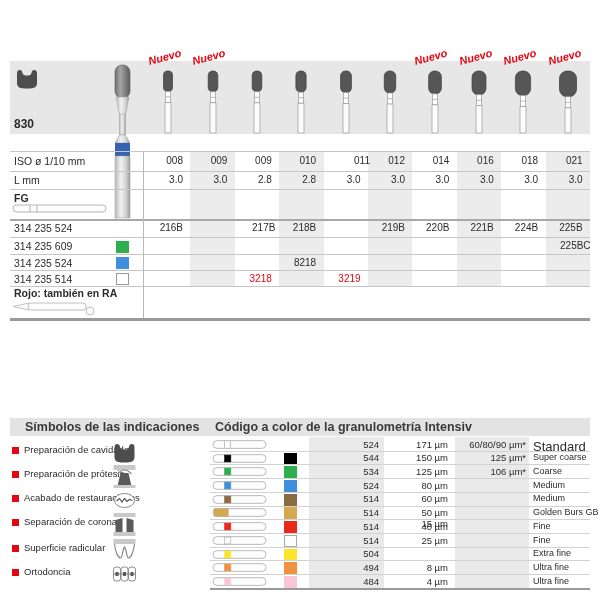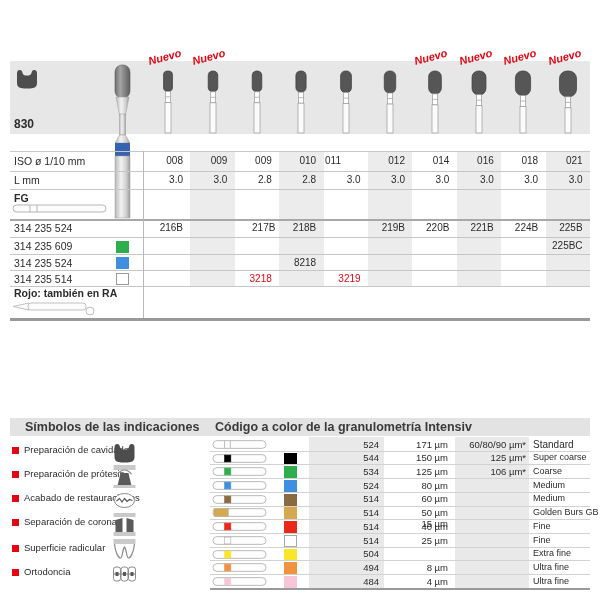--- a/index.html
+++ b/index.html
@@ -102,21 +102,21 @@
       <div class="abs cell" style="left:146px;top:222px;width:37px;">216B</div>
       <div class="abs cell" style="left:190.4px;top:222px;width:37px;margin-left:48px;">217B</div>
       <div class="abs cell" style="left:279.2px;top:222px;width:37px;">218B</div>
       <div class="abs cell" style="left:368px;top:222px;width:37px;">219B</div>
       <div class="abs cell" style="left:412.4px;top:222px;width:37px;">220B</div>
       <div class="abs cell" style="left:456.8px;top:222px;width:37px;">221B</div>
       <div class="abs cell" style="left:501.2px;top:222px;width:37px;">224B</div>
       <div class="abs cell" style="left:545.5999999999999px;top:222px;width:37px;">225B</div>
       <div class="abs row-label" style="top:240px;">314 235 609</div>
       <div class="abs sq" style="left:116px;top:240.5px;background:#2fae4d;border:1px solid #2fae4d;"></div>
-      <div class="abs cell" style="left:545.5999999999999px;top:240px;width:37px;">225BC</div>
+      <div class="abs cell" style="left:545.5999999999999px;top:240px;width:37px;padding-left:8px;">225BC</div>
       <div class="abs row-label" style="top:256.5px;">314 235 524</div>
       <div class="abs sq" style="left:116px;top:257px;background:#3f8fde;border:1px solid #3f8fde;"></div>
       <div class="abs cell" style="left:279.2px;top:256.5px;width:37px;">8218</div>
       <div class="abs row-label" style="top:272.5px;">314 235 514</div>
       <div class="abs sq" style="left:116px;top:273px;background:#ffffff;border:1px solid #9a9a9a;"></div>
       <div class="abs cell red" style="left:234.8px;top:272.5px;width:37px;color:#e30613;">3218</div>
       <div class="abs cell red" style="left:323.6px;top:272.5px;width:37px;color:#e30613;">3219</div>
     </div>
 
   <div class="abs" id="ra-note">Rojo: también en RA</div>
@@ -161,21 +161,21 @@
        <rect x="12" y="33.2" width="6" height="29.799999999999997" fill="#fbfbfb" stroke="#9a9a9a" stroke-width="0.7"></rect>
      </svg>
       <div class="abs cell" style="left:279.2px;top:155px;width:37px;">010</div>
       <div class="abs cell" style="left:279.2px;top:174px;width:37px;">2.8</div>
       <svg class="abs" style="left:330.8px;top:70px;" width="30" height="64" viewBox="0 0 30 64">
        <rect x="9.57" y="1" width="10.86" height="21.62" rx="4.887" fill="#565656" stroke="#3c3c3c" stroke-width="0.7"></rect>
        <rect x="12.6" y="22.62" width="4.8" height="11" fill="#fff" stroke="#9a9a9a" stroke-width="0.7"></rect>
        <line x1="12.6" y1="28.12" x2="17.4" y2="28.12" stroke="#9a9a9a" stroke-width="0.7"></line>
        <rect x="12" y="33.620000000000005" width="6" height="29.379999999999995" fill="#fbfbfb" stroke="#9a9a9a" stroke-width="0.7"></rect>
      </svg>
-      <div class="abs cell" style="left:304px;top:155px;width:37px;text-align:right;">011</div>
+      <div class="abs cell" style="left:333px;top:155px;width:37px;text-align:right;">011</div>
       <div class="abs cell" style="left:323.6px;top:174px;width:37px;">3.0</div>
       <svg class="abs" style="left:375.2px;top:70px;" width="30" height="64" viewBox="0 0 30 64">
        <rect x="9.26" y="1" width="11.48" height="22.04" rx="5.166" fill="#565656" stroke="#3c3c3c" stroke-width="0.7"></rect>
        <rect x="12.6" y="23.04" width="4.8" height="11" fill="#fff" stroke="#9a9a9a" stroke-width="0.7"></rect>
        <line x1="12.6" y1="28.54" x2="17.4" y2="28.54" stroke="#9a9a9a" stroke-width="0.7"></line>
        <rect x="12" y="34.04" width="6" height="28.96" fill="#fbfbfb" stroke="#9a9a9a" stroke-width="0.7"></rect>
      </svg>
       <div class="abs cell" style="left:368px;top:155px;width:37px;">012</div>
       <div class="abs cell" style="left:368px;top:174px;width:37px;">3.0</div>
       <div class="abs nuevo" style="left:416.4px;top:55px;color:#e30613;">Nuevo</div>
@@ -269,21 +269,21 @@
   <div class="abs grit-stripe" style="left:455px;width:74px;"></div>
   <div id="grit-rows">
       <svg class="abs" style="left:212px;top:438.8px;" width="56" height="11" viewBox="0 0 58 11">
        <rect x="1" y="1.5" width="55" height="8" rx="4" fill="#fdfdfd" stroke="#b9b9b9"></rect>
         <line x1="13" y1="2" x2="13" y2="9" stroke="#b9b9b9"></line>
         <line x1="19" y1="2" x2="19" y2="9" stroke="#b9b9b9"></line>
       </svg>
       <div class="abs grit-cell tar" style="left:309px;top:438.5px;width:70px;">524</div>
       <div class="abs grit-cell tar" style="left:384px;top:438.5px;width:64px;">171 µm</div>
       <div class="abs grit-cell tar" style="left:455px;top:438.5px;width:71px;">60/80/90 µm*</div>
-      <div class="abs grit-cell" style="left:533px;top:438.5px;font-size:10px;text-align:center;">Standard</div>
+      <div class="abs grit-cell" style="left:533px;top:438.5px;font-size:13px;text-align:center;">Standard</div>
       <div class="abs grit-line" style="top:450.72px;"></div>
       <svg class="abs" style="left:212px;top:452.52000000000004px;" width="56" height="11" viewBox="0 0 58 11">
        <rect x="1" y="1.5" width="55" height="8" rx="4" fill="#fdfdfd" stroke="#b9b9b9"></rect>
         <rect x="13" y="2" width="6.5" height="7" fill="#000000" stroke="#000000" stroke-width="0.6"></rect>
       </svg>
       <div class="abs" style="left:284px;top:452.52000000000004px;width:11px;height:10px;background:#000000;border:1px solid #000000;"></div>
       <div class="abs grit-cell tar" style="left:309px;top:452.22px;width:70px;">544</div>
       <div class="abs grit-cell tar" style="left:384px;top:452.22px;width:64px;">150 µm</div>
       <div class="abs grit-cell tar" style="left:455px;top:452.22px;width:71px;">125 µm*</div>
       <div class="abs grit-cell" style="left:533px;top:452.22px;font-size:9px;">Super coarse</div>

